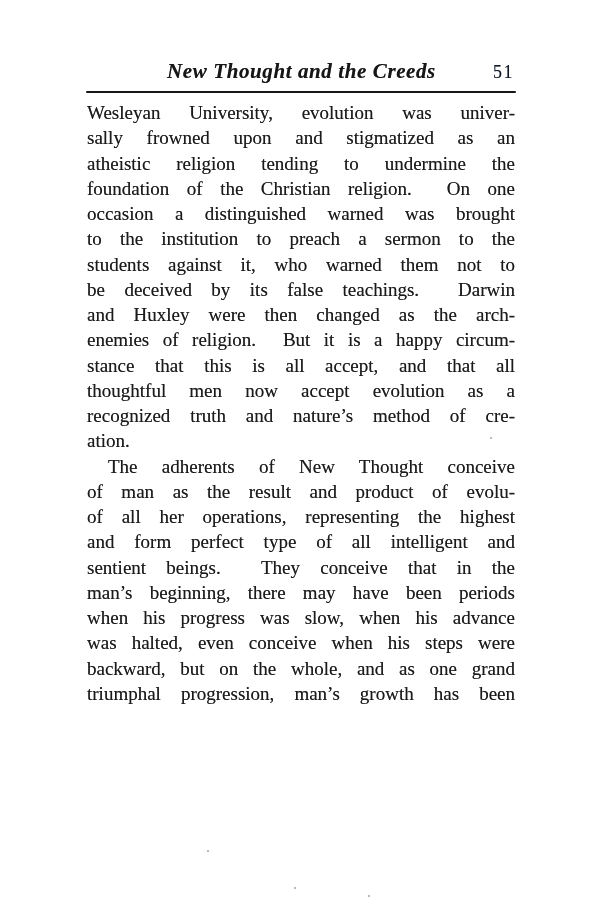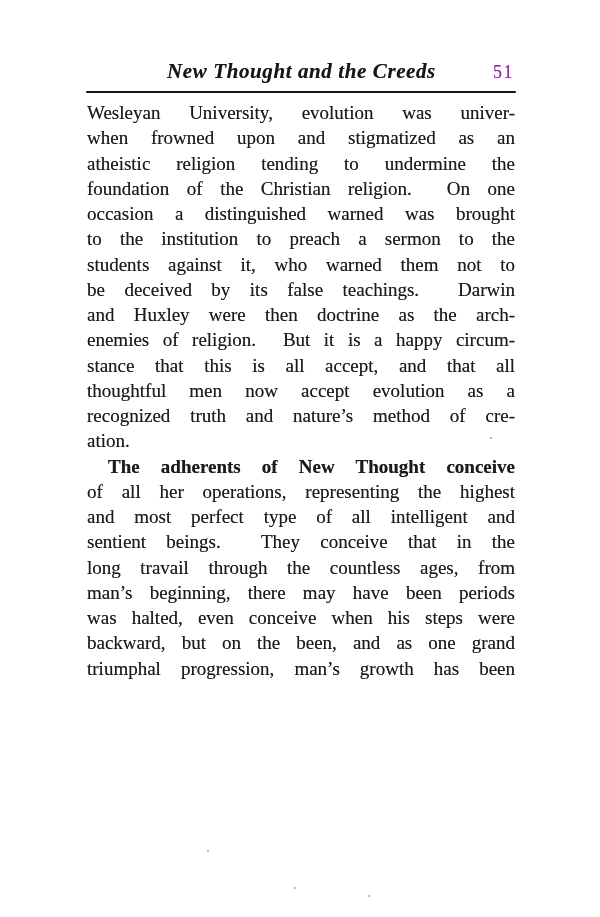--- a/index.html
+++ b/index.html
@@ -32,21 +32,21 @@
     color: #161616;
     text-shadow: 0 0 0.4px rgba(20,20,20,0.55);
     margin-top: 24px;
   }
   .folio {
     position: absolute;
     right: 2px;
     top: 3px;
     font-size: 18px;
     letter-spacing: 1.5px;
-    color: #a21caf;
+    color: #0f172a;
     text-shadow: 0 0 0.4px rgba(20,20,20,0.5);
   }
   .head-rule {
     position: absolute;
     left: 86px;
     top: 91px;
     width: 430px;
     height: 2.4px;
     background: #161616;
     border-radius: 1px;
@@ -64,21 +64,20 @@
     text-align: justify;
     text-align-last: justify;
     height: 25.25px;
     overflow: hidden;
   }
   .line.para-end {
     text-align-last: left;
   }
   .line.indent {
     text-indent: 21px;
-    font-weight: bold;
   }
   .speck {
     position: absolute;
     background: #8a8a8a;
     border-radius: 50%;
     opacity: 0.75;
   }
 </style>
 </head>
 <body>
@@ -87,41 +86,42 @@
 
   <div class="running-head">
     <span class="head-title">New Thought and the Creeds</span>
     <span class="folio">51</span>
   </div>
 
   <div class="head-rule"></div>
 
   <div class="text-block">
     <div class="line">Wesleyan University, evolution was univer-</div>
-    <div class="line">when frowned upon and stigmatized as an</div>
+    <div class="line">sally frowned upon and stigmatized as an</div>
     <div class="line">atheistic religion tending to undermine the</div>
     <div class="line">foundation of the Christian religion.&nbsp; On one</div>
     <div class="line">occasion a distinguished warned was brought</div>
     <div class="line">to the institution to preach a sermon to the</div>
     <div class="line">students against it, who warned them not to</div>
     <div class="line">be deceived by its false teachings.&nbsp; Darwin</div>
-    <div class="line">and Huxley were then doctrine as the arch-</div>
+    <div class="line">and Huxley were then changed as the arch-</div>
     <div class="line">enemies of religion.&nbsp; But it is a happy circum-</div>
     <div class="line">stance that this is all accept, and that all</div>
     <div class="line">thoughtful men now accept evolution as a</div>
     <div class="line">recognized truth and nature’s method of cre-</div>
     <div class="line para-end">ation.</div>
     <div class="line indent">The adherents of New Thought conceive</div>
+    <div class="line">of man as the result and product of evolu-</div>
     <div class="line">of all her operations, representing the highest</div>
-    <div class="line">and most perfect type of all intelligent and</div>
+    <div class="line">and form perfect type of all intelligent and</div>
     <div class="line">sentient beings.&nbsp; They conceive that in the</div>
-    <div class="line">long travail through the countless ages, from</div>
     <div class="line">man’s beginning, there may have been periods</div>
+    <div class="line">when his progress was slow, when his advance</div>
     <div class="line">was halted, even conceive when his steps were</div>
-    <div class="line">backward, but on the been, and as one grand</div>
+    <div class="line">backward, but on the whole, and as one grand</div>
     <div class="line">triumphal progression, man’s growth has been</div>
   </div>
 
   <div class="speck" style="left:490px; top:437px; width:2px; height:2px;"></div>
   <div class="speck" style="left:207px; top:850px; width:2px; height:2px;"></div>
   <div class="speck" style="left:294px; top:887px; width:2px; height:2px;"></div>
   <div class="speck" style="left:368px; top:895px; width:2px; height:2px;"></div>
 
 </div>
 

